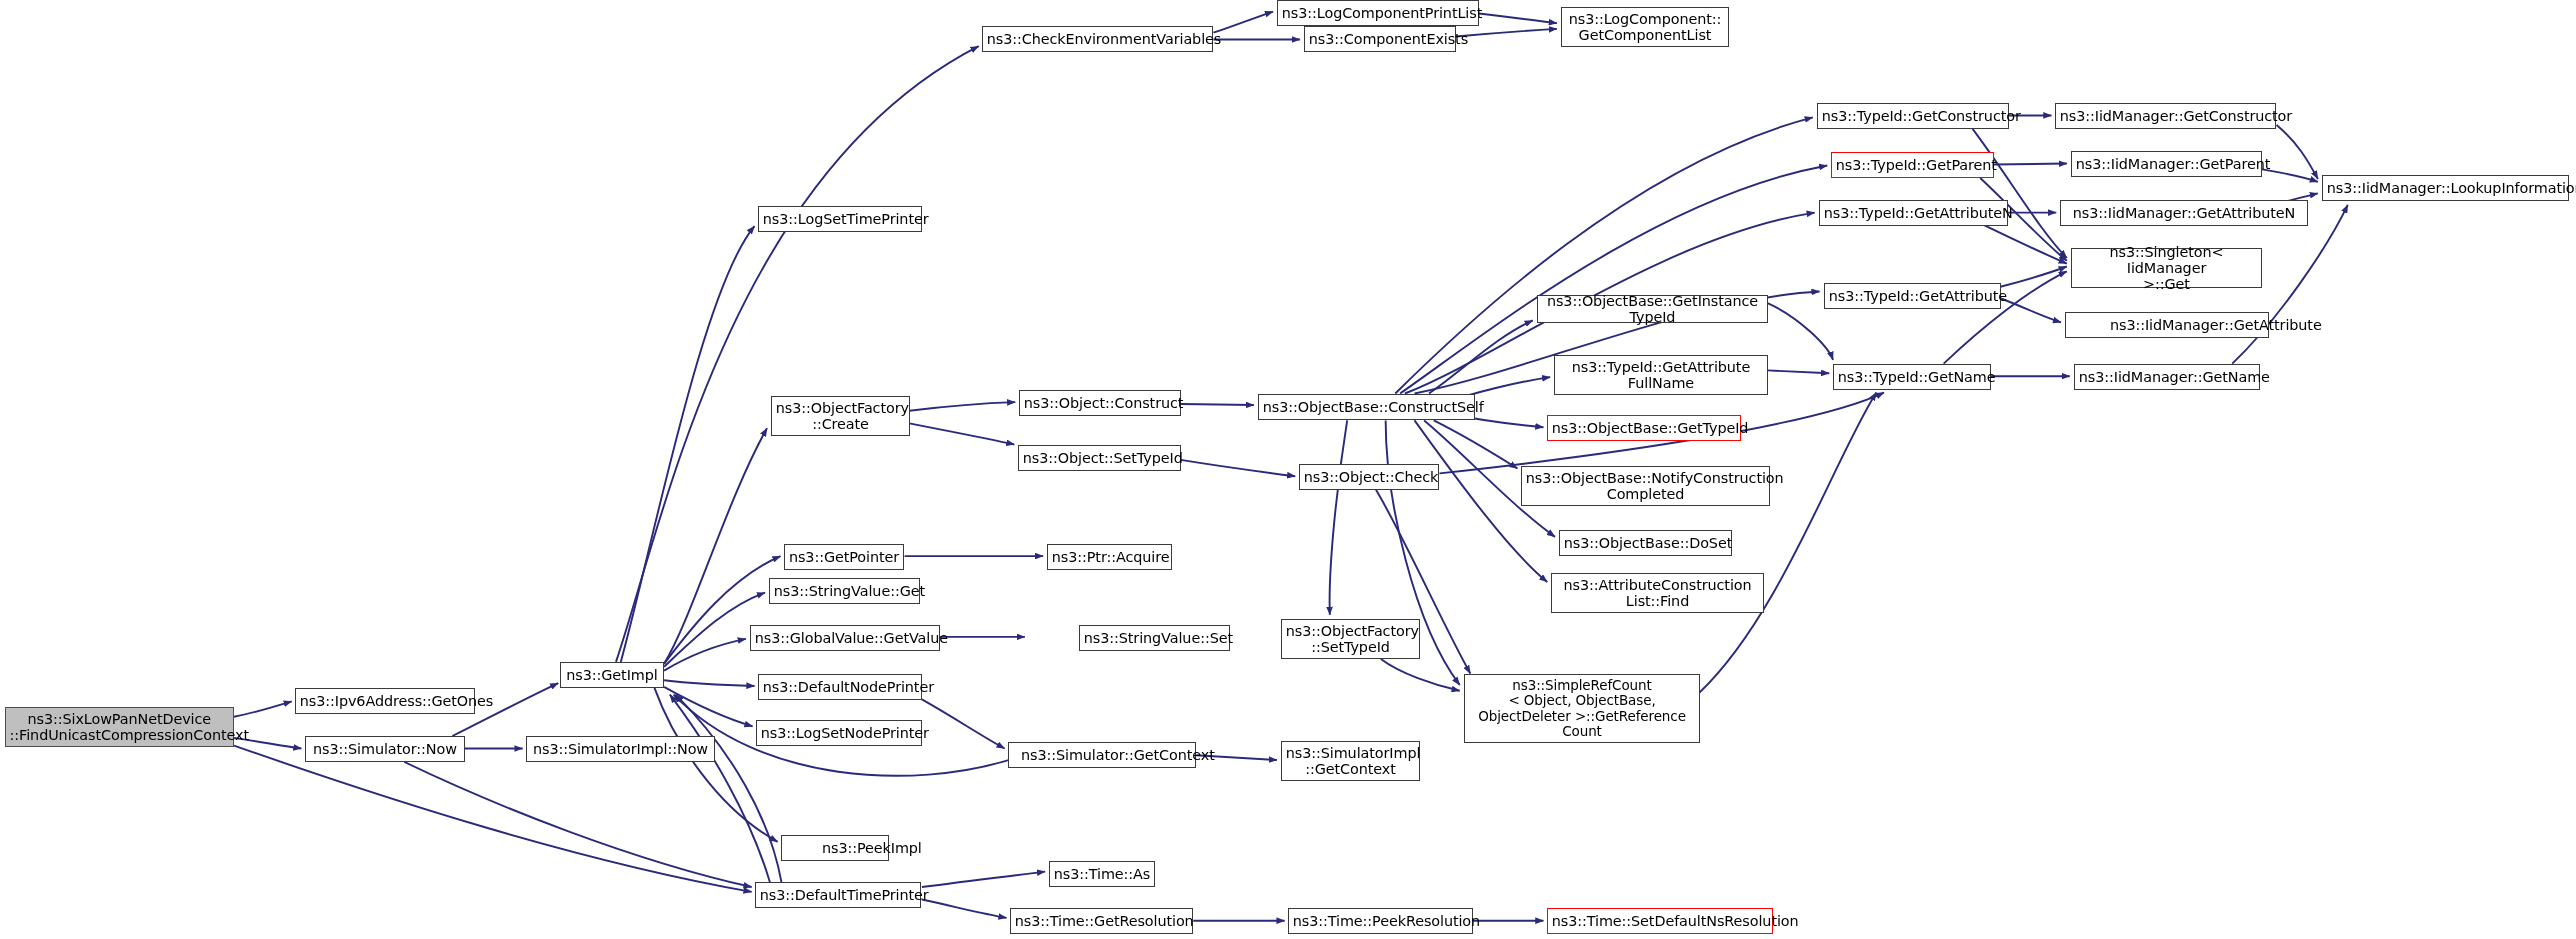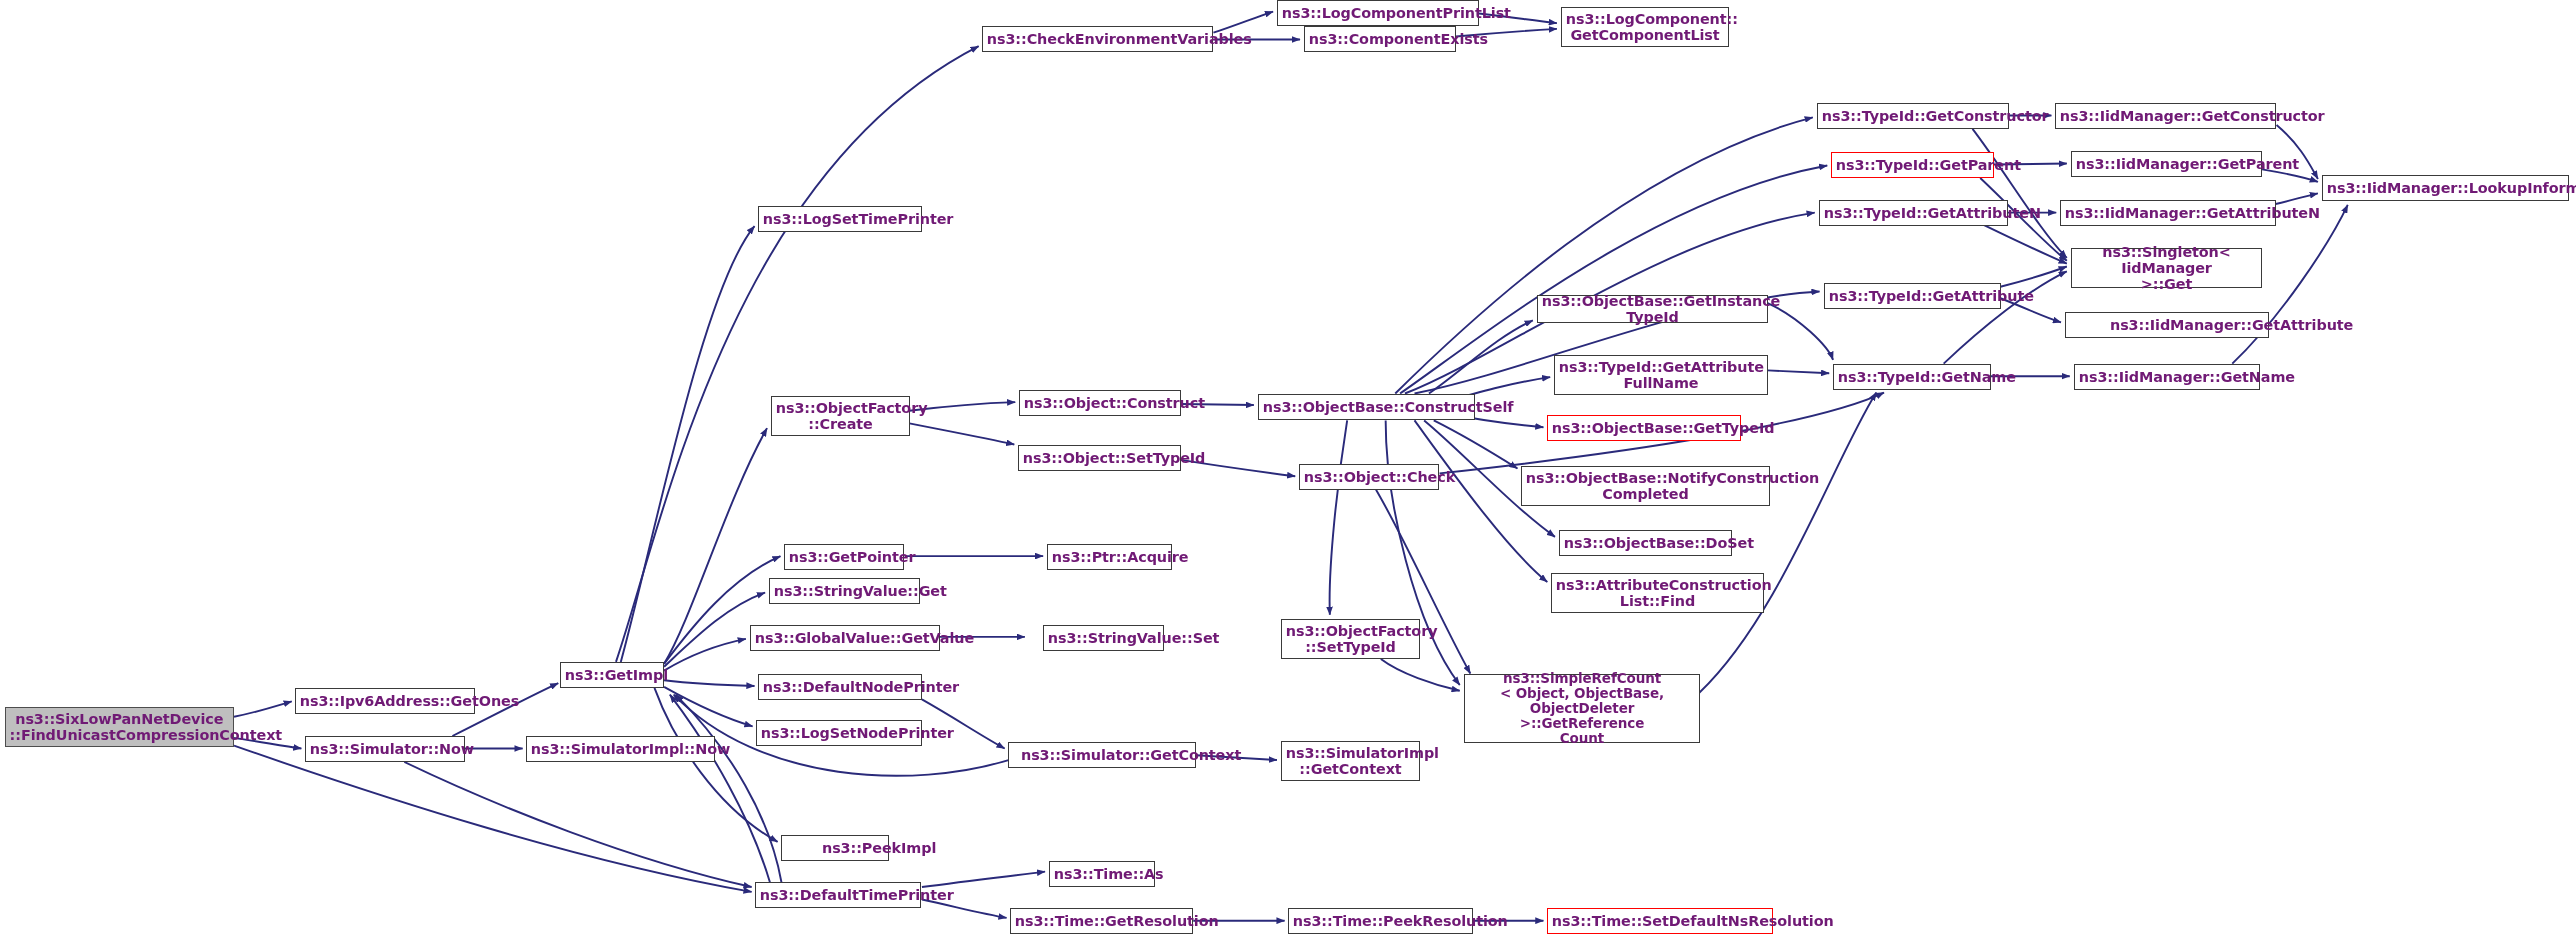--- a/index.html
+++ b/index.html
@@ -1,22 +1,22 @@
 <!DOCTYPE html>
 <html><head>
 <meta charset="utf-8">
 <style>
   html,body{margin:0;padding:0;background:#ffffff;}
   #canvas{position:relative;width:2576px;height:939px;background:#ffffff;
           font-family:"DejaVu Sans","Liberation Sans",sans-serif;overflow:hidden;}
   svg#edges{position:absolute;left:0;top:0;width:2576px;height:939px;pointer-events:none;}
   .node{position:absolute;box-sizing:border-box;display:flex;align-items:center;
         justify-content:center;text-align:center;background:#ffffff;
-        border:1px solid #404040;color:#701a75;line-height:1.12;
-        font-size:14.4px;letter-spacing:-0.1px;white-space:pre-line;padding:0 3.8px;font-weight:bold;}
+        border:1px solid #404040;color:#000000;line-height:1.12;
+        font-size:14.4px;letter-spacing:-0.1px;white-space:pre-line;padding:0 3.8px;}
   .node.thick{border-width:1.9px;border-color:#3a3a3a;}
   .node.red{border:1.9px solid #ff0000;}
   .node.root{background:#bfbfbf;border:1.9px solid #4d4d4d;}
   .node span{display:block;width:100%;}
 </style>
 </head>
 <body>
 
 <div id="canvas">
   <svg id="edges" xmlns="http://www.w3.org/2000/svg" viewBox="0 0 2677 976" width="2576" height="939">
@@ -129,37 +129,37 @@
 Count</span></div>
       <div class="node thick" style="left: 1281px; top: 619px; width: 139px; height: 40px;"><span>ns3::ObjectFactory
 ::SetTypeId</span></div>
       <div class="node thick" style="left: 1281px; top: 741px; width: 139px; height: 40px;"><span>ns3::SimulatorImpl
 ::GetContext</span></div>
       <div class="node thick" style="left: 1008px; top: 742px; width: 188px; height: 26px; padding-left: 12px;"><span>ns3::Simulator::GetContext</span></div>
       <div class="node thick" style="left: 784px; top: 544px; width: 120px; height: 26px;"><span>ns3::GetPointer</span></div>
       <div class="node thick" style="left: 1047px; top: 544px; width: 125px; height: 26px;"><span>ns3::Ptr::Acquire</span></div>
       <div class="node thick" style="left: 769px; top: 578px; width: 151px; height: 26px;"><span>ns3::StringValue::Get</span></div>
       <div class="node thick" style="left: 750px; top: 625px; width: 190px; height: 26px;"><span>ns3::GlobalValue::GetValue</span></div>
-      <div class="node thick" style="left: 1043px; top: 625px; width: 121px; height: 26px;"><span>ns3::StringValue::Set</span></div>
+      <div class="node thick" style="left: 1079px; top: 625px; width: 151px; height: 26px;"><span>ns3::StringValue::Set</span></div>
       <div class="node thick" style="left: 758px; top: 674px; width: 164px; height: 26px;"><span>ns3::DefaultNodePrinter</span></div>
       <div class="node thick" style="left: 756px; top: 720px; width: 166px; height: 26px;"><span>ns3::LogSetNodePrinter</span></div>
       <div class="node thick" style="left: 781px; top: 835px; width: 108px; height: 26px; padding-left: 40px;"><span>ns3::PeekImpl</span></div>
       <div class="node thick" style="left: 755px; top: 882px; width: 166px; height: 26px;"><span>ns3::DefaultTimePrinter</span></div>
       <div class="node thick" style="left: 1049px; top: 861px; width: 106px; height: 26px;"><span>ns3::Time::As</span></div>
       <div class="node thick" style="left: 1010px; top: 908px; width: 183px; height: 26px;"><span>ns3::Time::GetResolution</span></div>
       <div class="node thick" style="left: 1288px; top: 908px; width: 185px; height: 26px;"><span>ns3::Time::PeekResolution</span></div>
       <div class="node red" style="left: 1547px; top: 908px; width: 226px; height: 26px;"><span>ns3::Time::SetDefaultNsResolution</span></div>
       <div class="node thick" style="left: 1817px; top: 103px; width: 192px; height: 26px;"><span>ns3::TypeId::GetConstructor</span></div>
       <div class="node red" style="left: 1831px; top: 152px; width: 163px; height: 26px;"><span>ns3::TypeId::GetParent</span></div>
       <div class="node thick" style="left: 1819px; top: 200px; width: 189px; height: 26px;"><span>ns3::TypeId::GetAttributeN</span></div>
       <div class="node thick" style="left: 1824px; top: 283px; width: 177px; height: 26px;"><span>ns3::TypeId::GetAttribute</span></div>
       <div class="node thick" style="left: 1833px; top: 364px; width: 158px; height: 26px;"><span>ns3::TypeId::GetName</span></div>
       <div class="node thick" style="left: 2055px; top: 103px; width: 221px; height: 26px;"><span>ns3::IidManager::GetConstructor</span></div>
       <div class="node thick" style="left: 2071px; top: 151px; width: 191px; height: 26px;"><span>ns3::IidManager::GetParent</span></div>
-      <div class="node thick" style="left: 2060px; top: 200px; width: 216px; height: 26px; justify-content: center;"><span>ns3::IidManager::GetAttributeN</span></div>
+      <div class="node thick" style="left: 2060px; top: 200px; width: 248px; height: 26px; justify-content: center;"><span>ns3::IidManager::GetAttributeN</span></div>
       <div class="node thick" style="left: 2071px; top: 248px; width: 191px; height: 40px;"><span>ns3::Singleton&lt; IidManager
 &gt;::Get</span></div>
       <div class="node thick" style="left: 2065px; top: 312px; width: 204px; height: 26px; padding-left: 44px;"><span>ns3::IidManager::GetAttribute</span></div>
       <div class="node thick" style="left: 2074px; top: 364px; width: 186px; height: 26px;"><span>ns3::IidManager::GetName</span></div>
       <div class="node thick" style="left: 2322px; top: 175px; width: 247px; height: 26px;"><span>ns3::IidManager::LookupInformation</span></div>
     </div>
 </div>
 
 
 </body></html>

